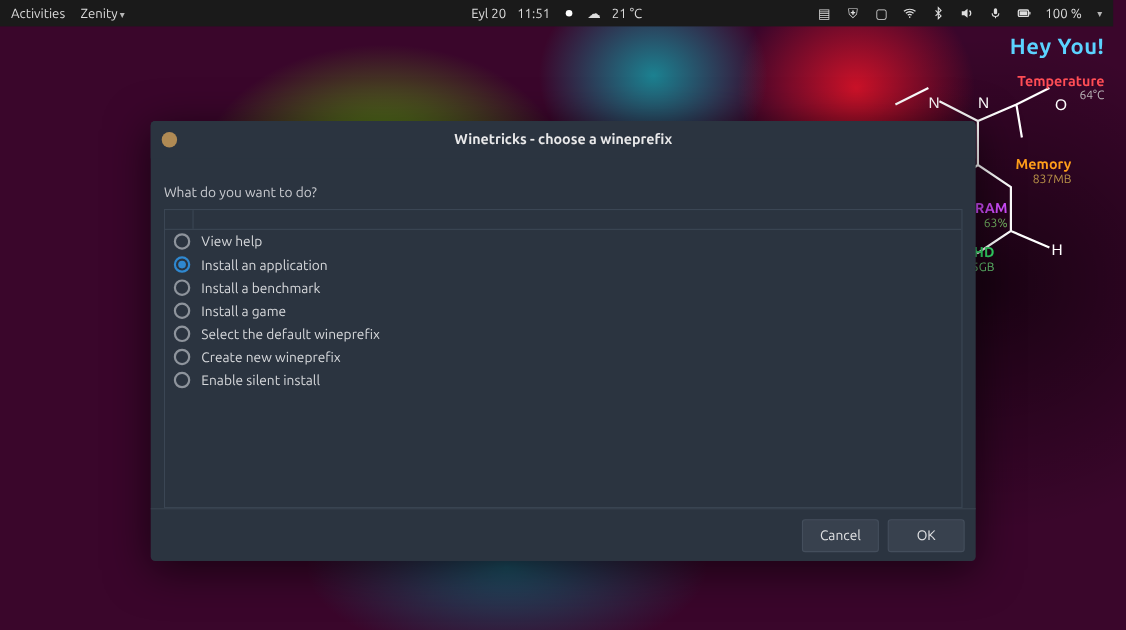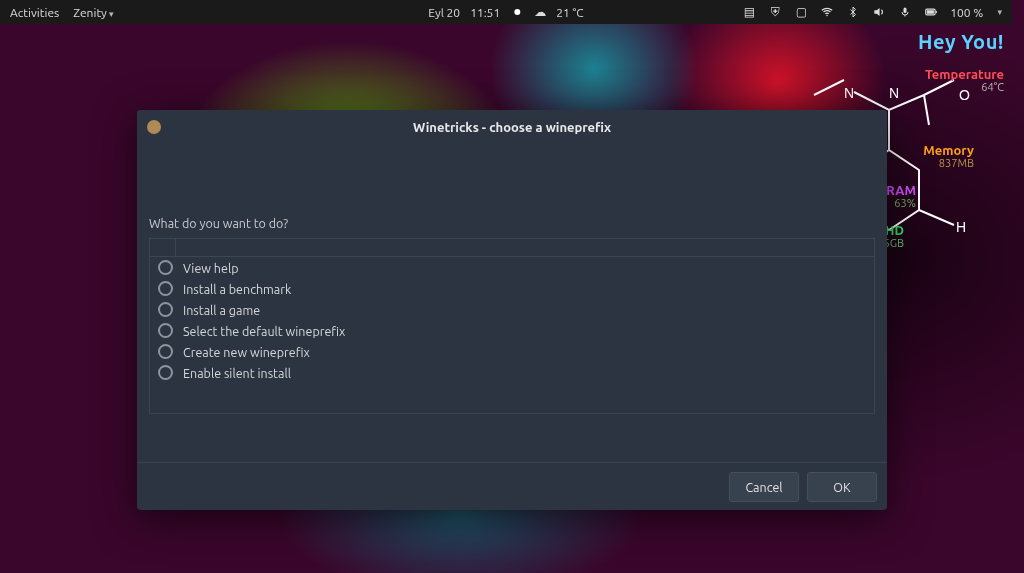--- a/index.html
+++ b/index.html
@@ -31,21 +31,21 @@
 .monitor .val{ font-size:11px; opacity:.9;}
 .clr-temp{color:#ff4d55;} .clr-mem{color:#ff9e1a;} .clr-ram{color:#d24dff;} .clr-hd{color:#35e06a;}
 .clr-temp-v{color:#c9c9c9;} .clr-mem-v{color:#c9a24d;} .clr-ram-v{color:#7cc96a;} .clr-hd-v{color:#6fe07f;}
 
 
 .molecule{position:absolute; right:10px; top:50px; width:220px; height:260px; z-index:1;}
 .molecule path{stroke:#fff; stroke-width:2; fill:none;}
 .molecule text{fill:#fff; font:14px sans-serif;}
 
 
-.dialog{ position:absolute; left:137px; top:110px; width:750px; height:400px; background:#2b3440; color:#dcdde0; border-radius:4px; box-shadow:0 8px 40px rgba(0,0,0,.6); display:flex; flex-direction:column; z-index:10;gap:48px;}
+.dialog{ position:absolute; left:137px; top:110px; width:750px; height:400px; background:#2b3440; color:#dcdde0; border-radius:4px; box-shadow:0 8px 40px rgba(0,0,0,.6); display:flex; flex-direction:column; z-index:10;}
 .titlebar{ height:34px; display:flex; align-items:center; justify-content:center; position:relative; background:#2b3440; border-radius:4px 4px 0 0;}
 .titlebar .title{ font-size:13px; font-weight:600; color:#e9e9ea;}
 .titlebar .windowdot{ position:absolute; left:10px; top:10px; width:14px; height:14px; border-radius:50%; background:#b08a54;}
 .body{ flex:1; padding:8px 12px 0 12px; display:flex; flex-direction:column;}
 .prompt{ font-size:12.5px; color:#c9cbd0; margin:16px 0 8px 0;}
 .optionsbox{ flex:1; border:1px solid #3b4654; background:#2b3440; overflow:hidden;}
 .optionsheader{ height:18px; border-bottom:1px solid #3b4654; display:flex;}
 .optionsheader .colspacer{ width:26px; border-right:1px solid #3b4654;}
 .option{ display:flex; align-items:center; gap:10px; padding:3px 8px; font-size:12.5px; color:#d6d8db; cursor:pointer;}
 .radio{ width:15px; height:15px; border:2px solid #8e949c; border-radius:50%; position:relative; flex-shrink:0;}
@@ -150,20 +150,24 @@
     <div class="optionsbox">
       <div class="optionsheader">
         <div class="colspacer"></div>
       </div>
       <div id="options-container">
           <div class="option">
             <div class="radio"></div>
             <span>View help</span>
           </div>
           <div class="option">
+            <div class="radio selected"></div>
+            <span>Install an application</span>
+          </div>
+          <div class="option">
             <div class="radio"></div>
             <span>Install a benchmark</span>
           </div>
           <div class="option">
             <div class="radio"></div>
             <span>Install a game</span>
           </div>
           <div class="option">
             <div class="radio"></div>
             <span>Select the default wineprefix</span>

